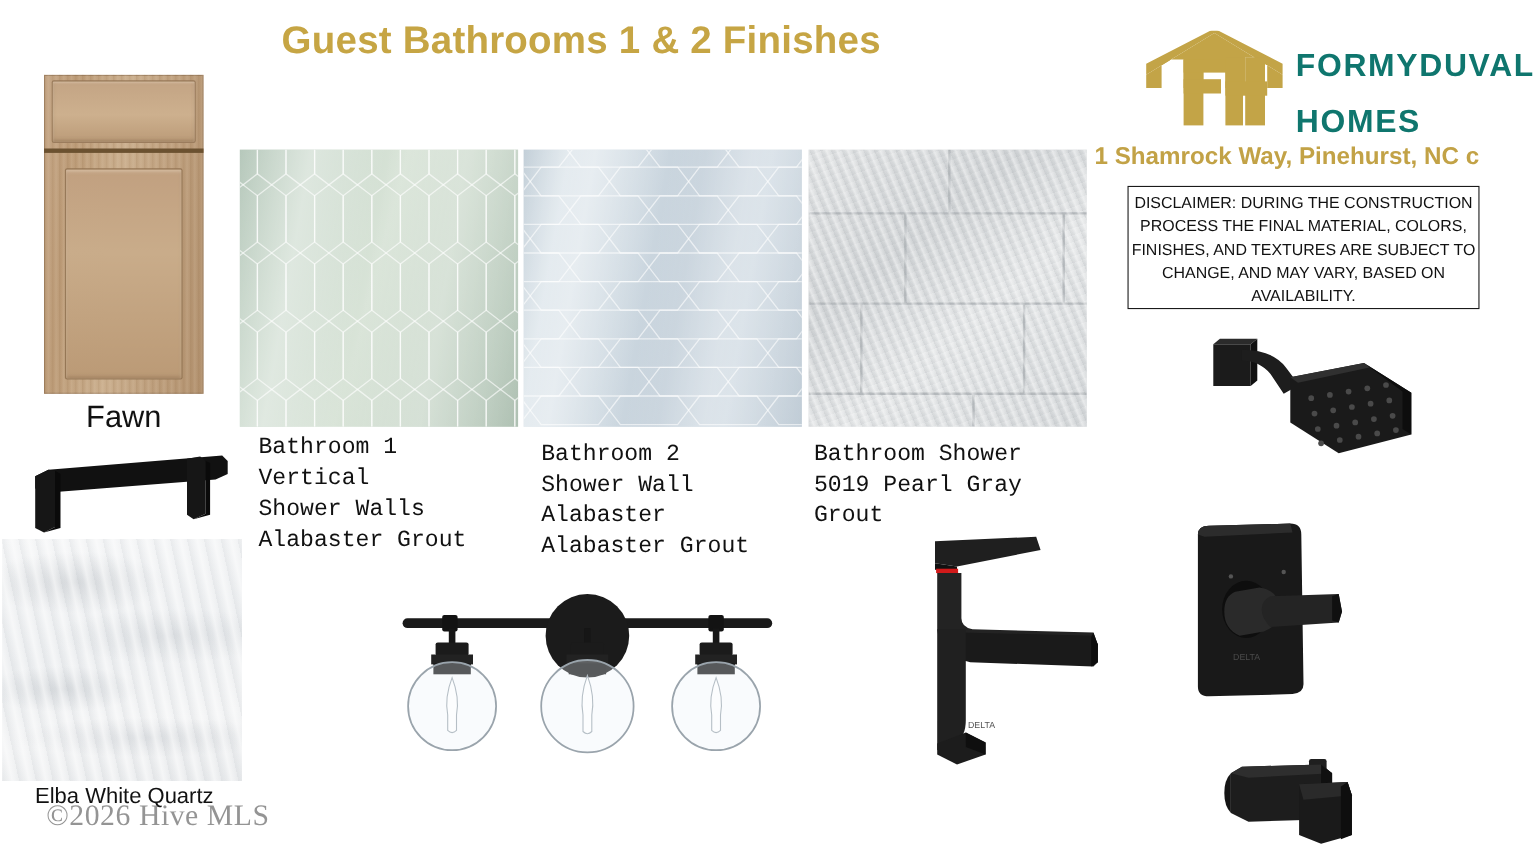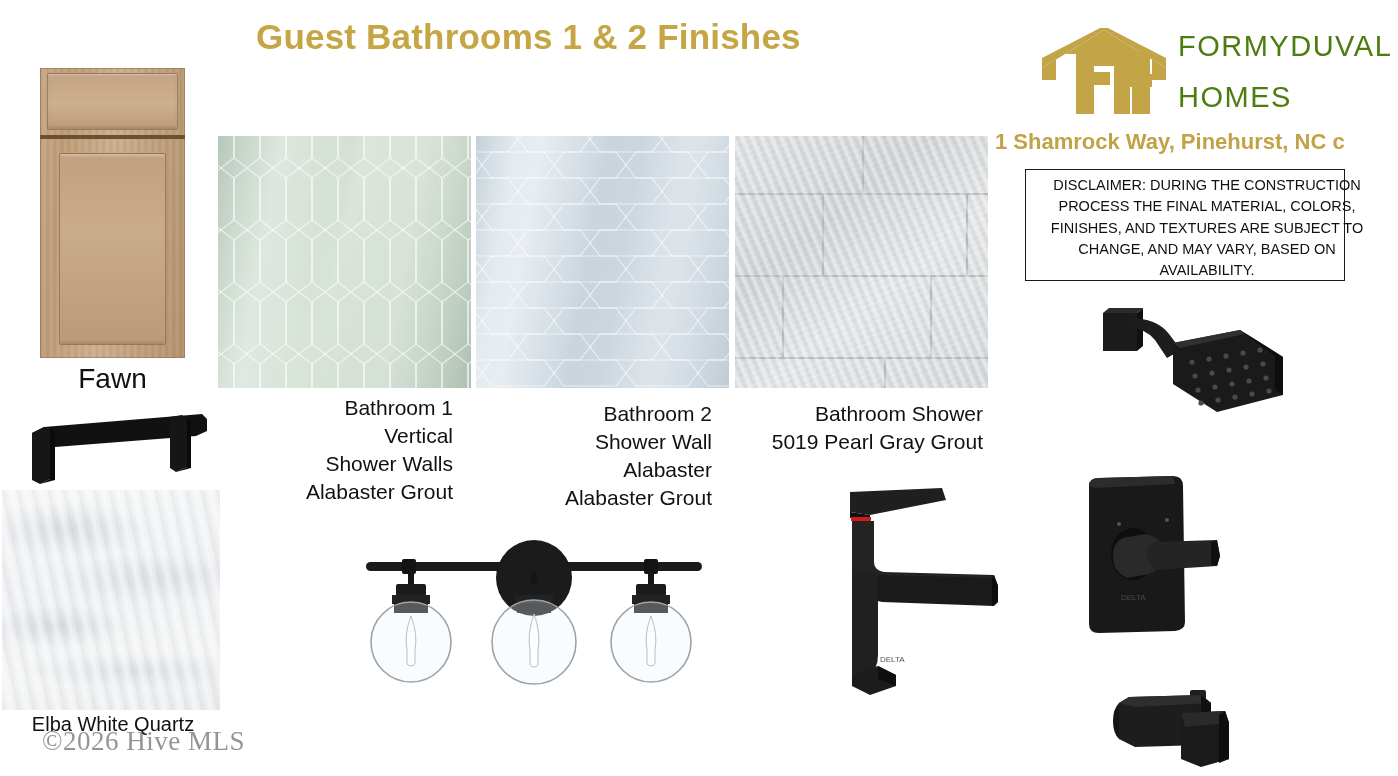--- a/index.html
+++ b/index.html
@@ -7,33 +7,33 @@
        font-family:"Liberation Sans","DejaVu Sans",sans-serif;color:#111;}
   .abs{position:absolute;}
 
   
   #page-title{left:256px;top:18px;width:620px;font-size:35px;font-weight:bold;
     color:#c6a544;letter-spacing:.2px;line-height:1.1;}
 
   
   #logo{left:1040px;top:25px;width:350px;height:95px;}
   #logo-mark{position:absolute;left:0;top:3px;width:128px;height:88px;}
-  #logo-text{position:absolute;left:138px;top:8px;color:#4d7c0f;font-weight:normal;
+  #logo-text{position:absolute;left:138px;top:22px;color:#0f766e;font-weight:bold;
     line-height:.93;letter-spacing:1.5px;}
   #logo-text .l1{font-size:29px;display:block;}
   #logo-text .l2{font-size:29px;display:block;margin-top:24px;}
 
   
   #address{left:995px;top:129px;width:430px;font-size:22px;font-weight:bold;
     color:#c2a246;white-space:nowrap;overflow:hidden;}
 
   
   #disclaimer{left:1025px;top:169px;width:320px;height:112px;border:1.5px solid #1a1a1a;
     box-sizing:border-box;}
-  #disclaimer-text{position:absolute;left:1047px;top:175px;width:320px;text-align:center;
+  #disclaimer-text{position:absolute;left:1025px;top:175px;width:320px;text-align:center;
     font-size:14.5px;line-height:1.47;color:#111;}
 
   
   #cabinet{left:40px;top:68px;width:145px;height:290px;
     background:linear-gradient(95deg,#c4a585 0%,#bb9a76 18%,#c9ad8c 46%,#bd9e7c 72%,#b08f6c 100%);
     box-shadow:inset 0 0 0 1px rgba(120,92,62,.45);}
   .wood-grain{position:absolute;left:0;top:0;right:0;bottom:0;
     background:repeating-linear-gradient(90deg,rgba(150,116,79,.16) 0px,rgba(150,116,79,0) 2px,
       rgba(255,240,220,.11) 4px,rgba(150,116,79,0) 7px);}
   #cab-drawer{position:absolute;left:7px;top:5px;right:7px;height:55px;
@@ -69,21 +69,21 @@
   #tile-blue{left:476px;background:linear-gradient(100deg,#c3cfd8 0%,#dbe4ea 14%,#cfdae2 34%,#c4d0da 56%,#d2dce4 76%,#c0ccd6 100%);}
   #tile-floor{left:735px;background:linear-gradient(140deg,#e2e4e5,#d3d6d8 35%,#e6e8e9 60%,#d7dadc 100%);}
   .sheen{position:absolute;inset:0;
     background:linear-gradient(100deg,rgba(255,255,255,0) 0%,rgba(255,255,255,.42) 22%,
       rgba(255,255,255,0) 45%,rgba(255,255,255,.28) 70%,rgba(255,255,255,0) 100%);}
   .stone-tex{position:absolute;inset:0;
     background:repeating-linear-gradient(67deg,rgba(150,155,160,.14) 0px,rgba(150,155,160,0) 3px,
       rgba(255,255,255,.45) 5px,rgba(150,155,160,0) 9px),
       repeating-linear-gradient(-20deg,rgba(140,146,152,.1) 0px,rgba(140,146,152,0) 6px);}
 
-  .caption{font-size:21px;line-height:1.33;text-align:right;}
+  .caption{font-size:21px;line-height:1.33;text-align:left;font-family:Liberation Mono, monospace;}
   #cap-green{left:235px;top:394px;width:218px;}
   #cap-blue{left:492px;top:400px;width:220px;}
   #cap-floor{left:740px;top:400px;width:243px;}
 
   
   #watermark{left:2px;top:726px;font-size:27px;color:rgba(60,60,60,.55);
     font-family:"Liberation Serif","DejaVu Serif",serif;letter-spacing:.5px;margin-left:40px;}
 </style>
 </head>
 <body>

